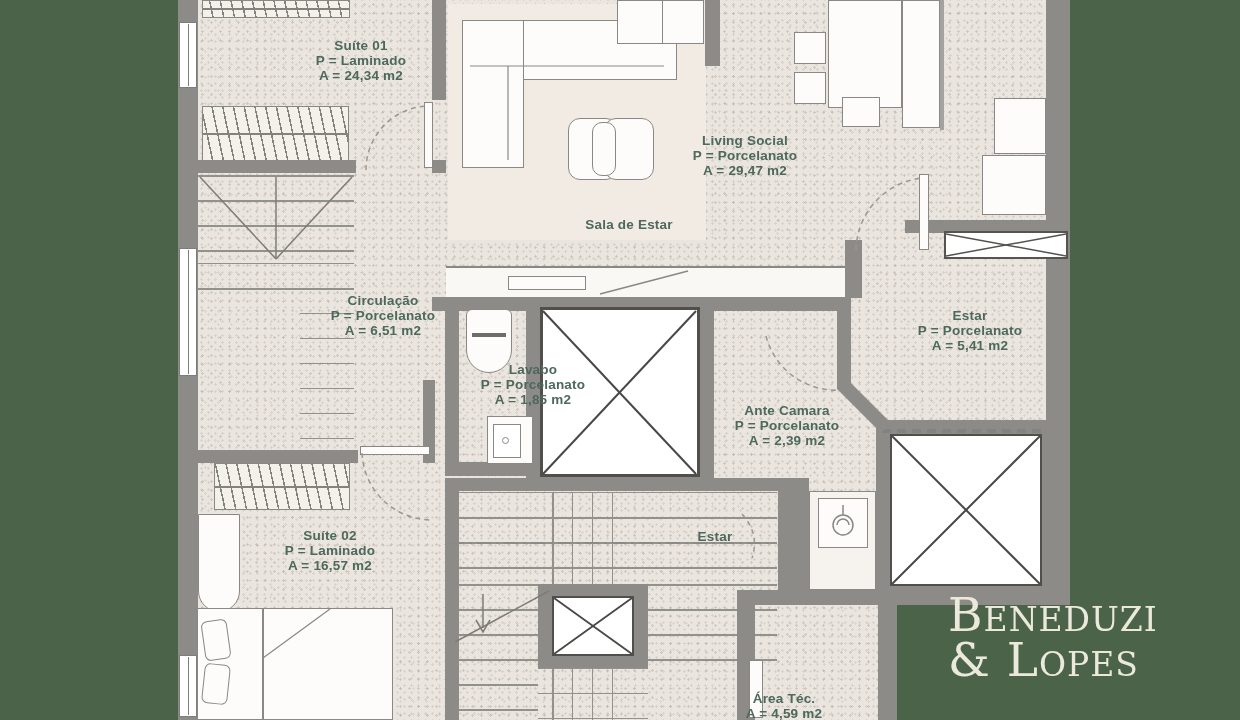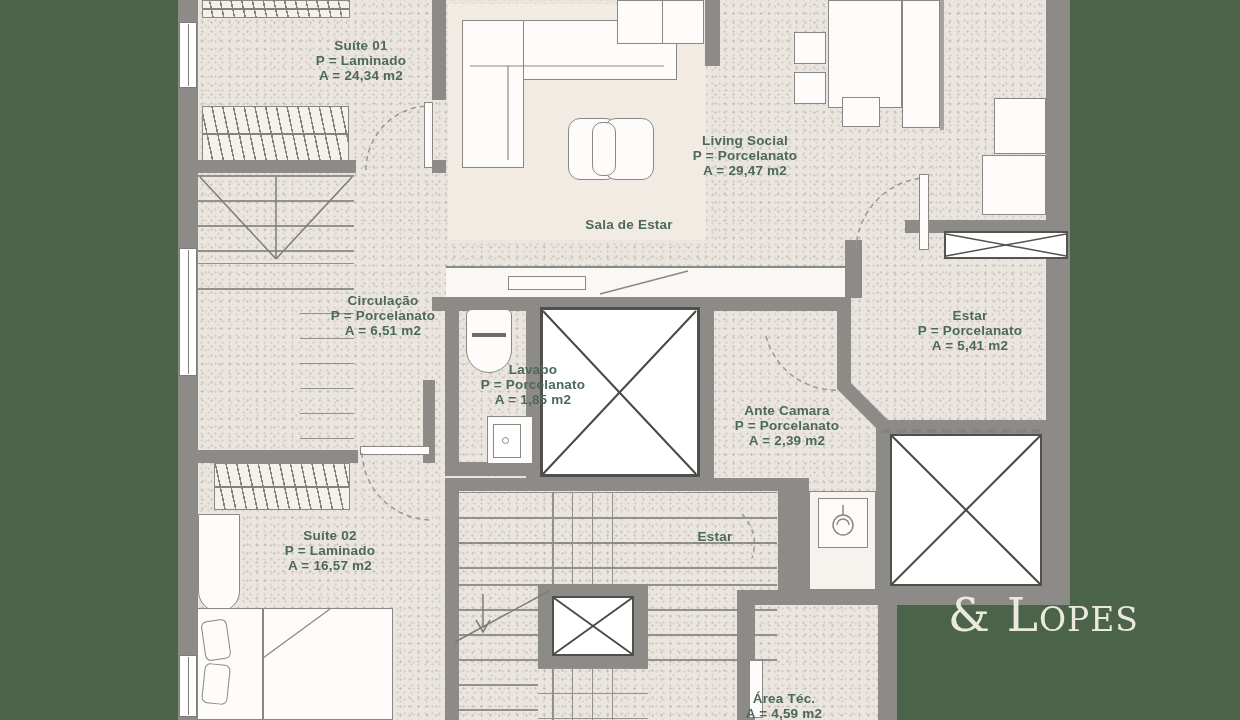--- a/index.html
+++ b/index.html
@@ -240,16 +240,17 @@
   </div>
   <div class="room-label" style="left:715px;top:529px">
     <span>Estar</span>
   </div>
   <div class="room-label" style="left:784px;top:691px">
     <span>Área Téc.</span>
       <span>A = 4,59 m2</span>
   </div>
 
   <div class="brand">
+    <div>Beneduzi</div>
     <div>&amp; Lopes</div>
   </div>
 
 </div>
 
 </body></html>

